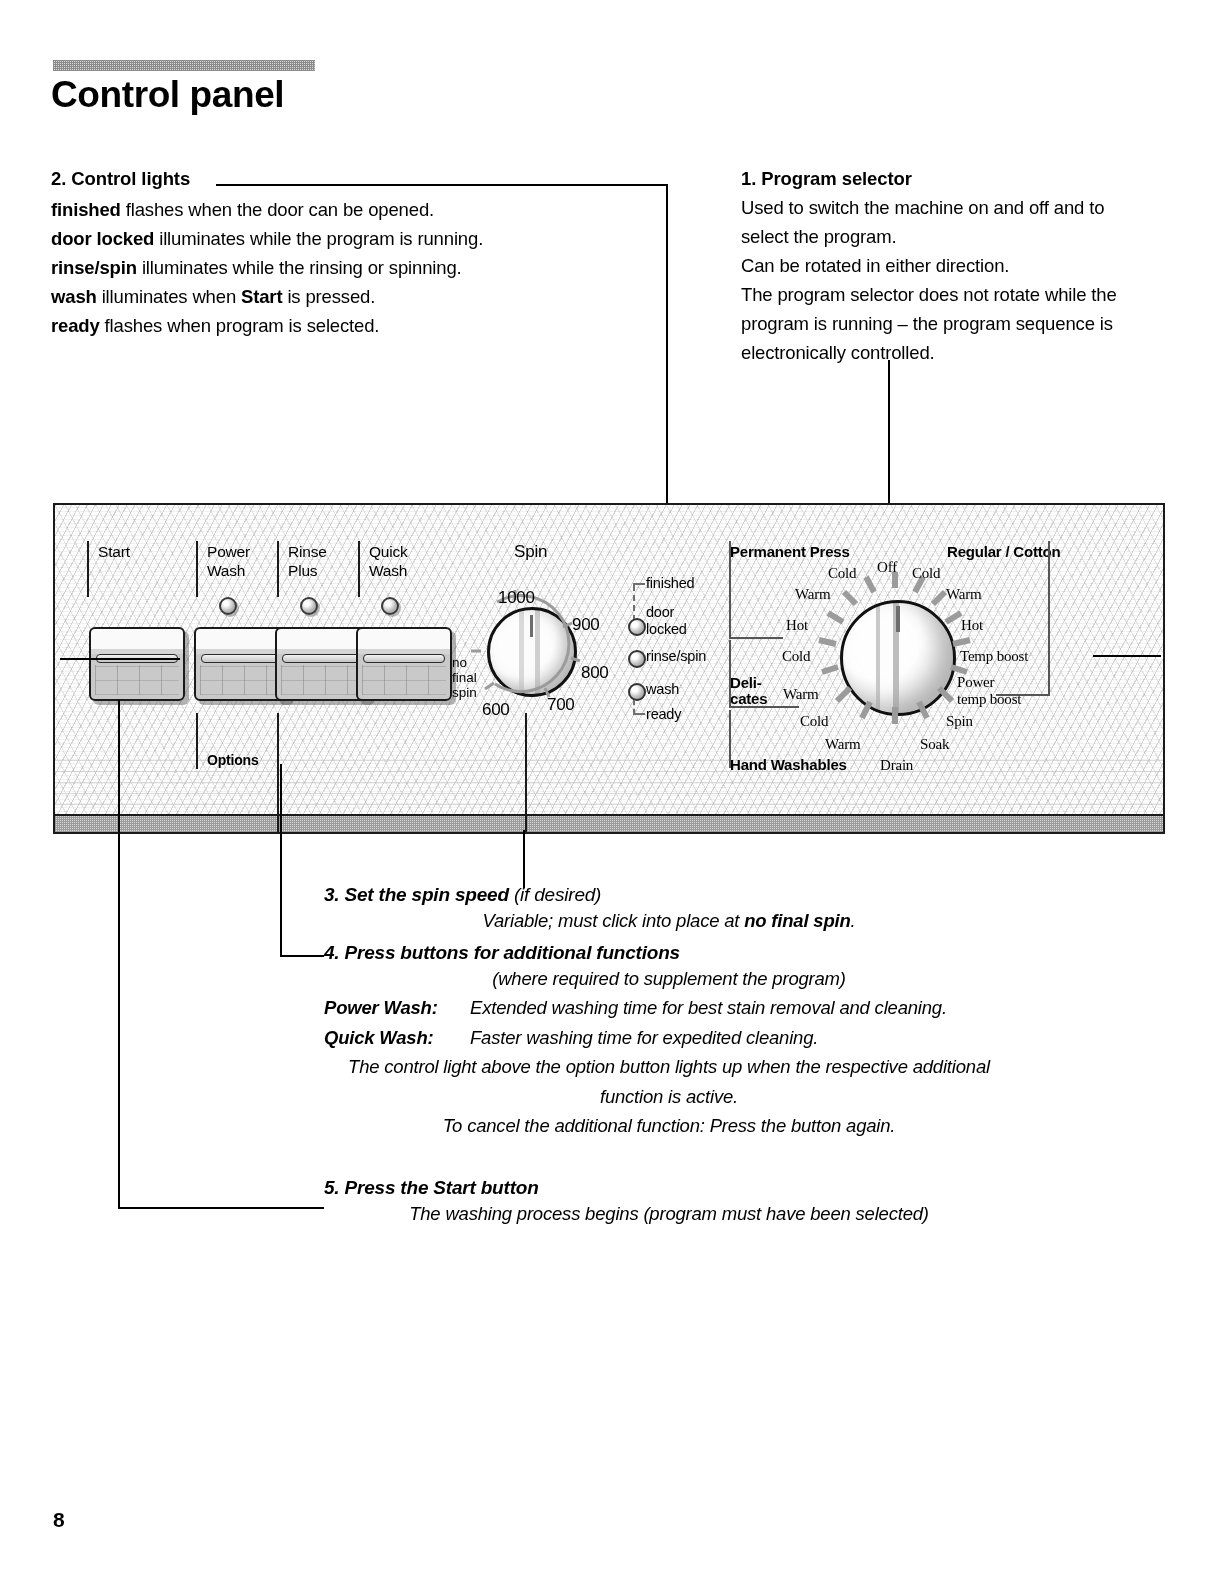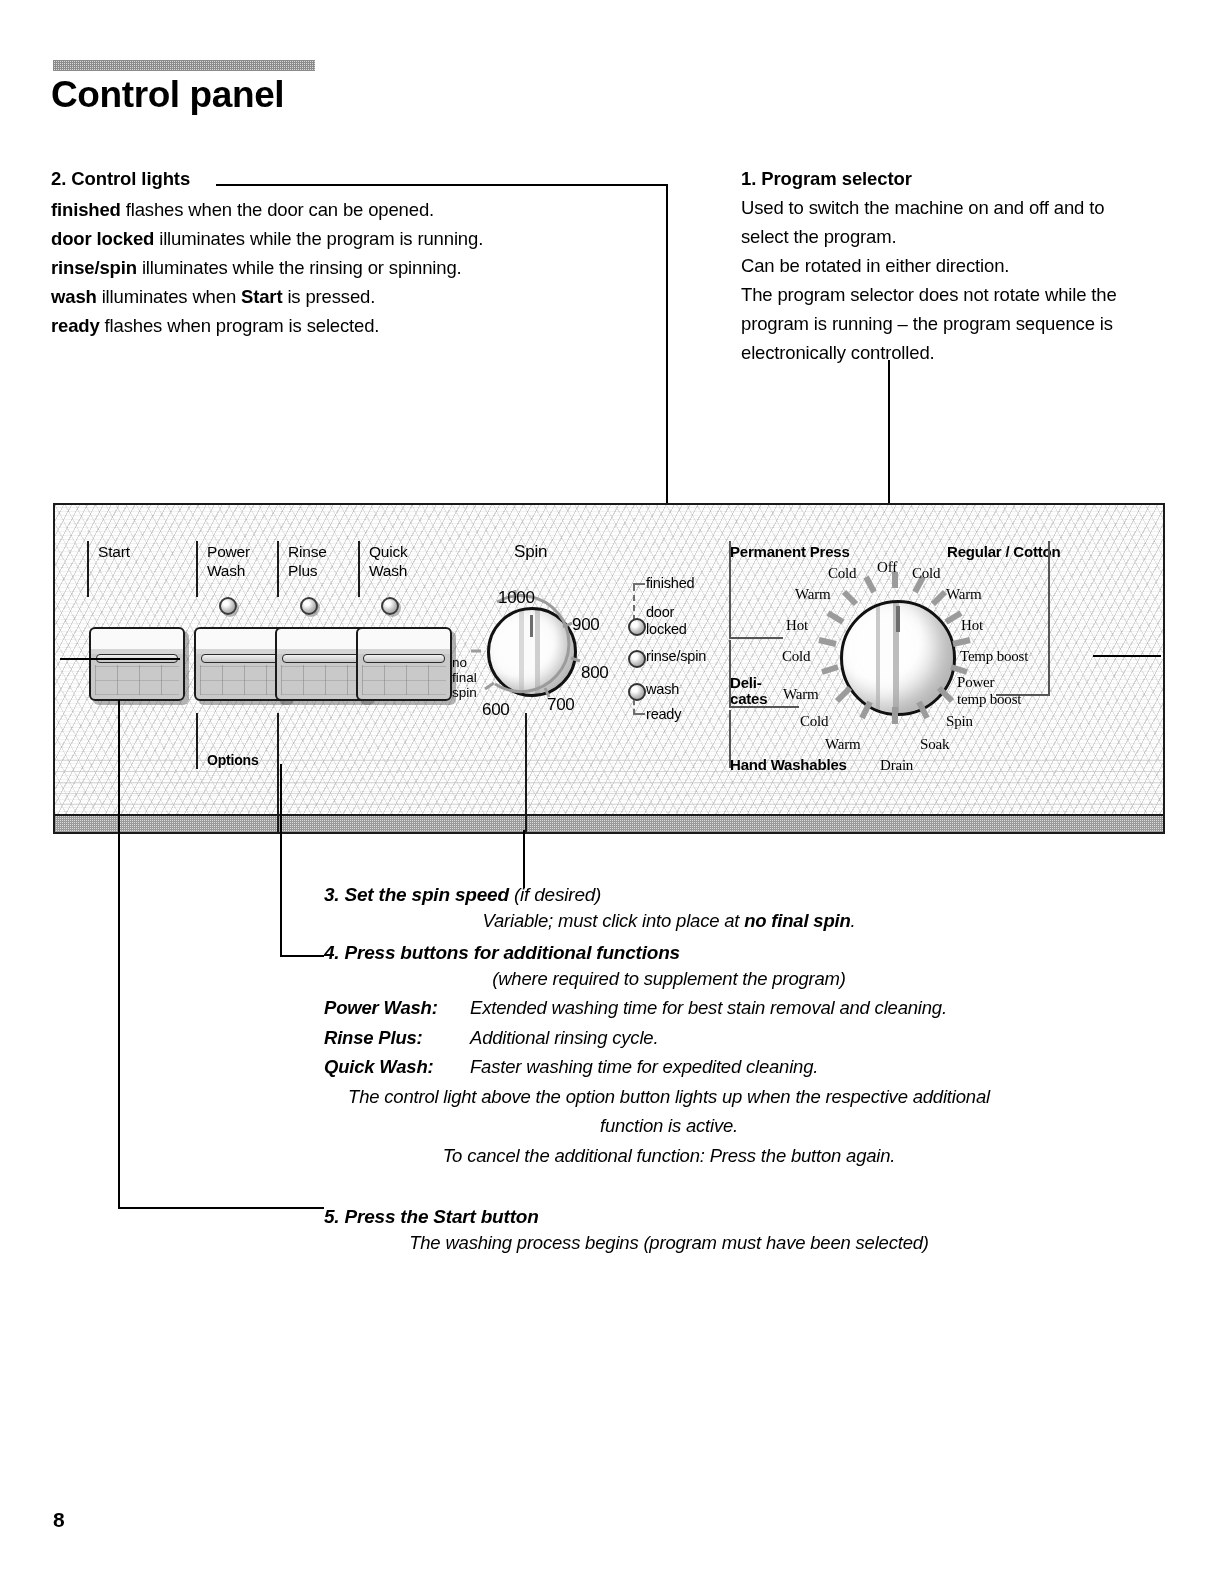--- a/index.html
+++ b/index.html
@@ -344,24 +344,20 @@
     </div>
 
     <div class="lhd sec" style="margin-top:6px;">4. Press buttons for additional functions</div>
     <div class="lp">(where required to supplement the program)</div>
 
     <div class="defrow">
       <div class="defterm">Power Wash:</div>
       <div>Extended washing time for best stain removal and cleaning.</div>
     </div>
     <div class="defrow">
-      <div class="defterm">Rinse Plus:</div>
-      <div>Additional rinsing cycle.</div>
-    </div>
-    <div class="defrow">
       <div class="defterm">Quick Wash:</div>
       <div>Faster washing time for expedited cleaning.</div>
     </div>
 
     <div class="lp" style="width:690px;">The control light above the option button lights up when the respective additional function is active.</div>
     <div class="lp">To cancel the additional function: Press the button again.</div>
 
     <div class="lhd" style="margin-top:36px;">5. Press the Start button</div>
     <div class="lp">The washing process begins (program must have been selected)</div>
   </div>

